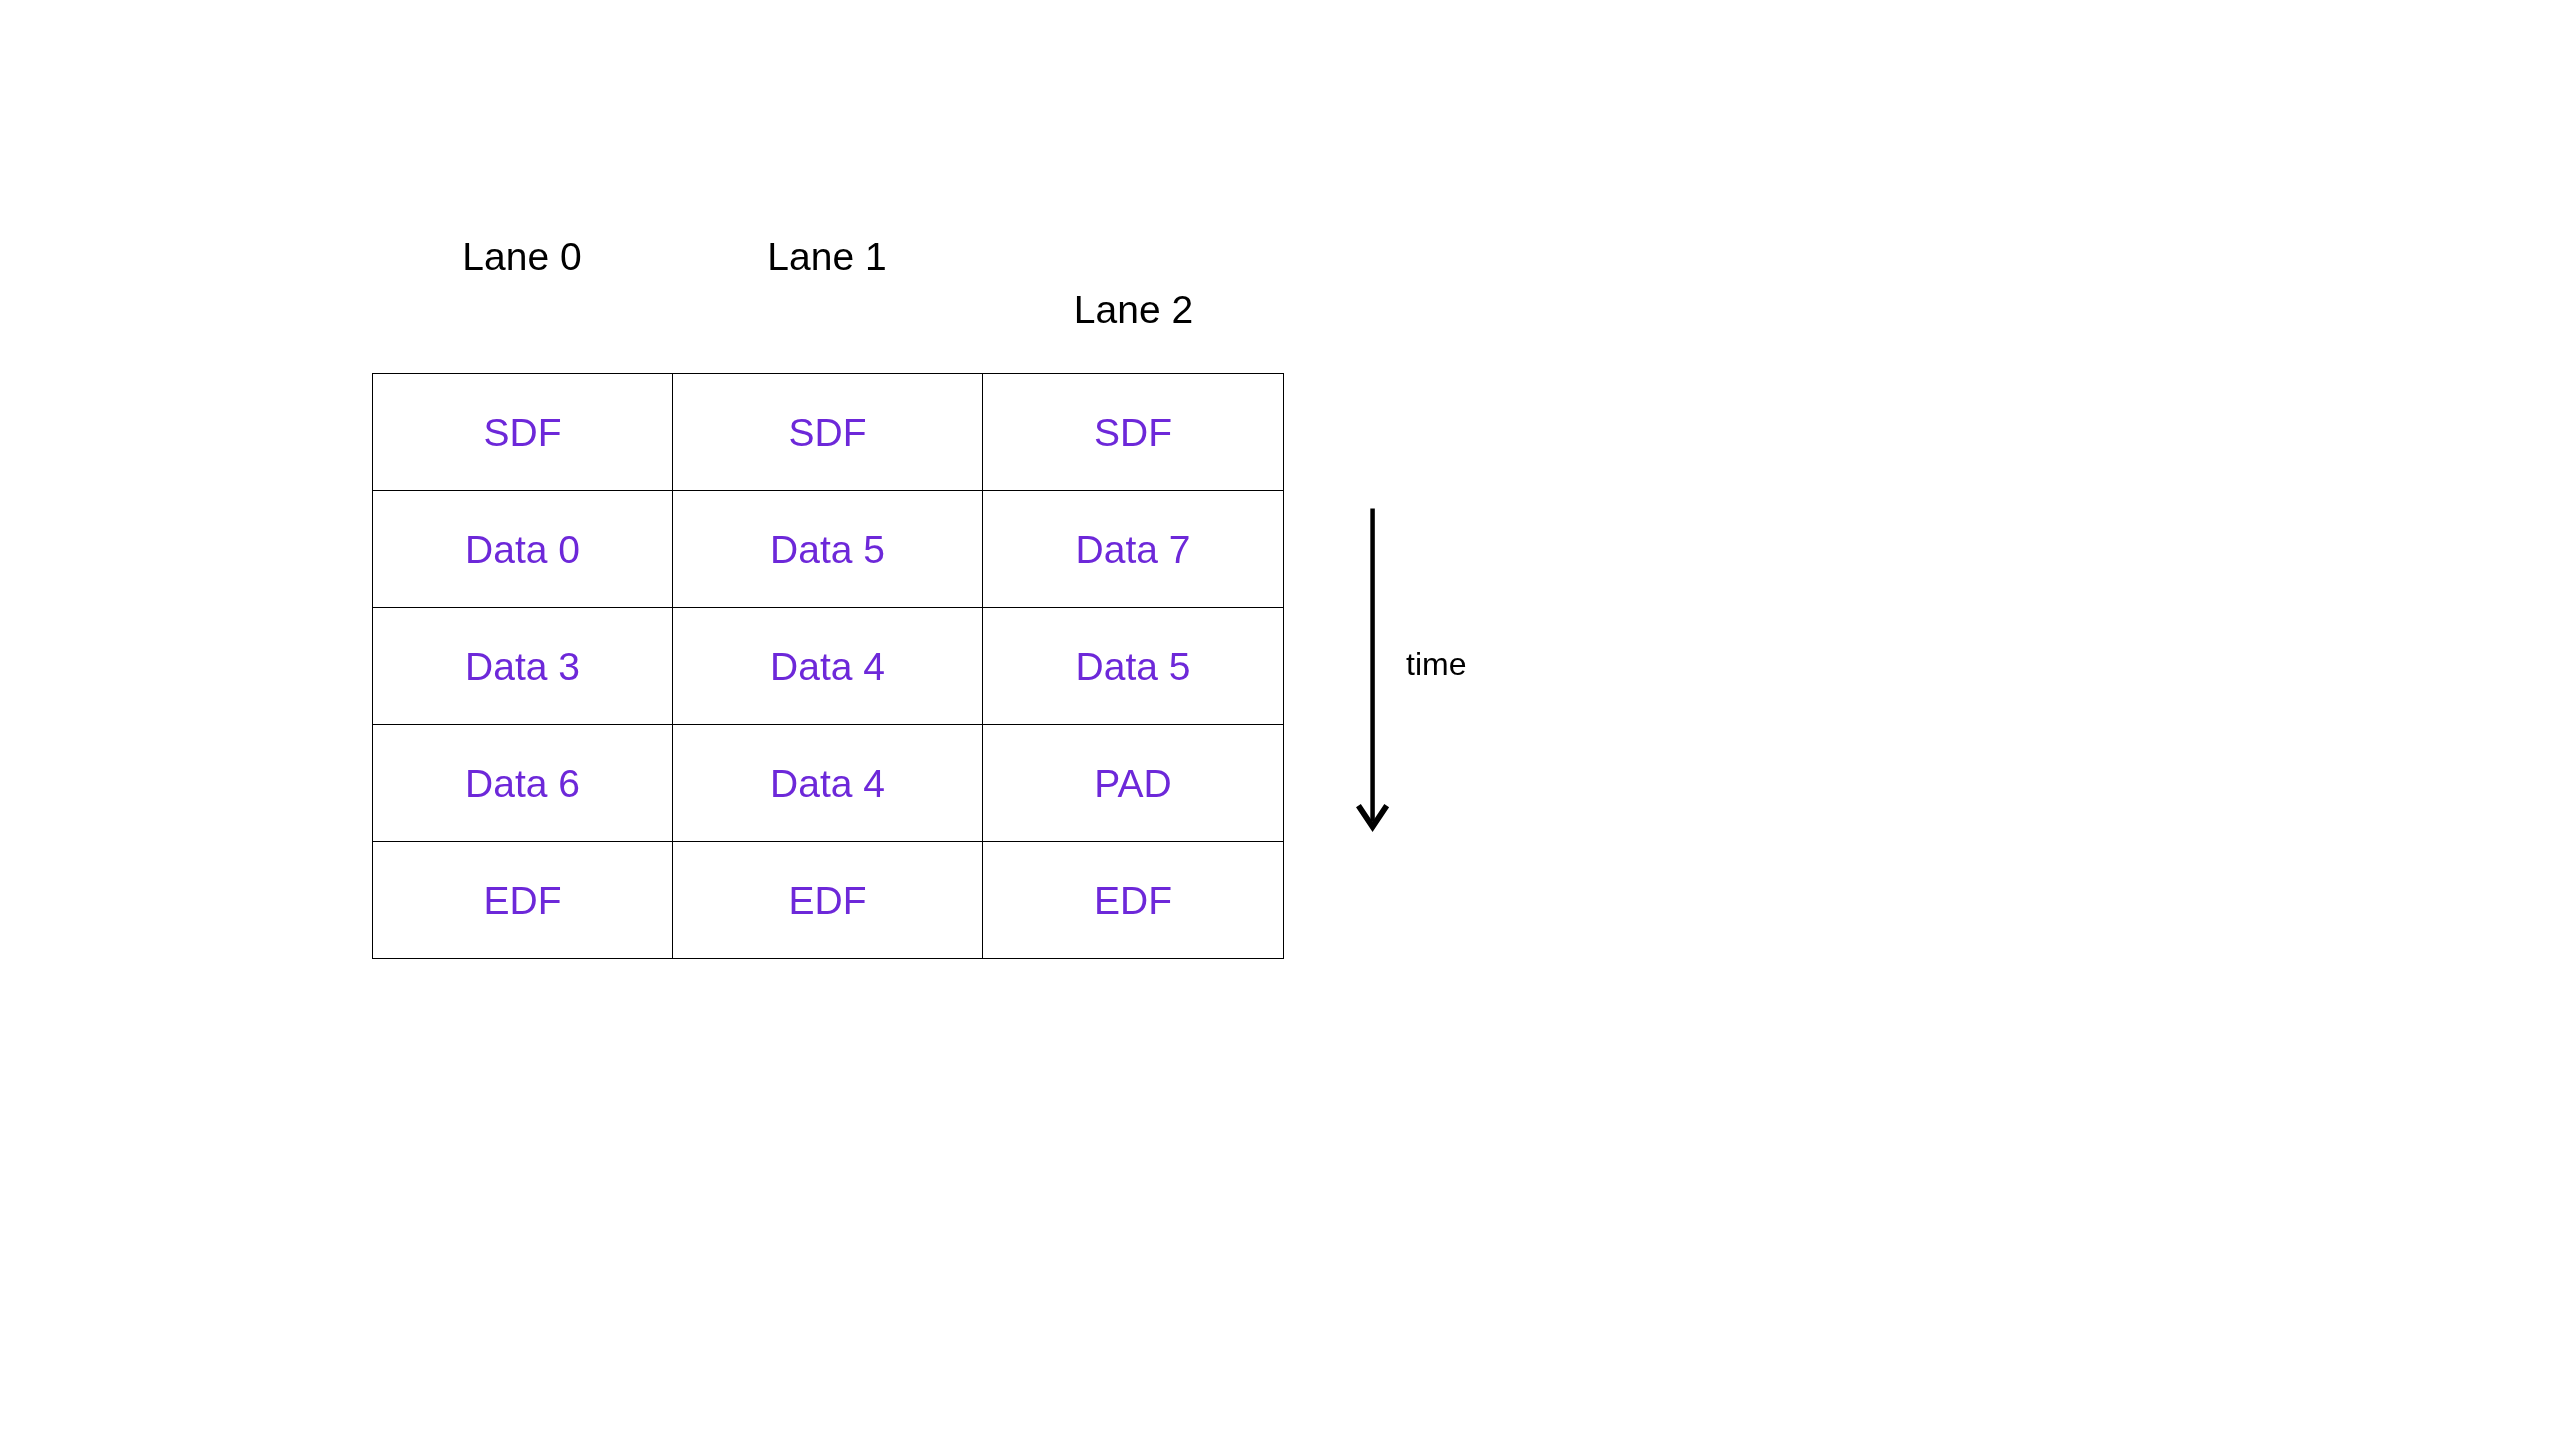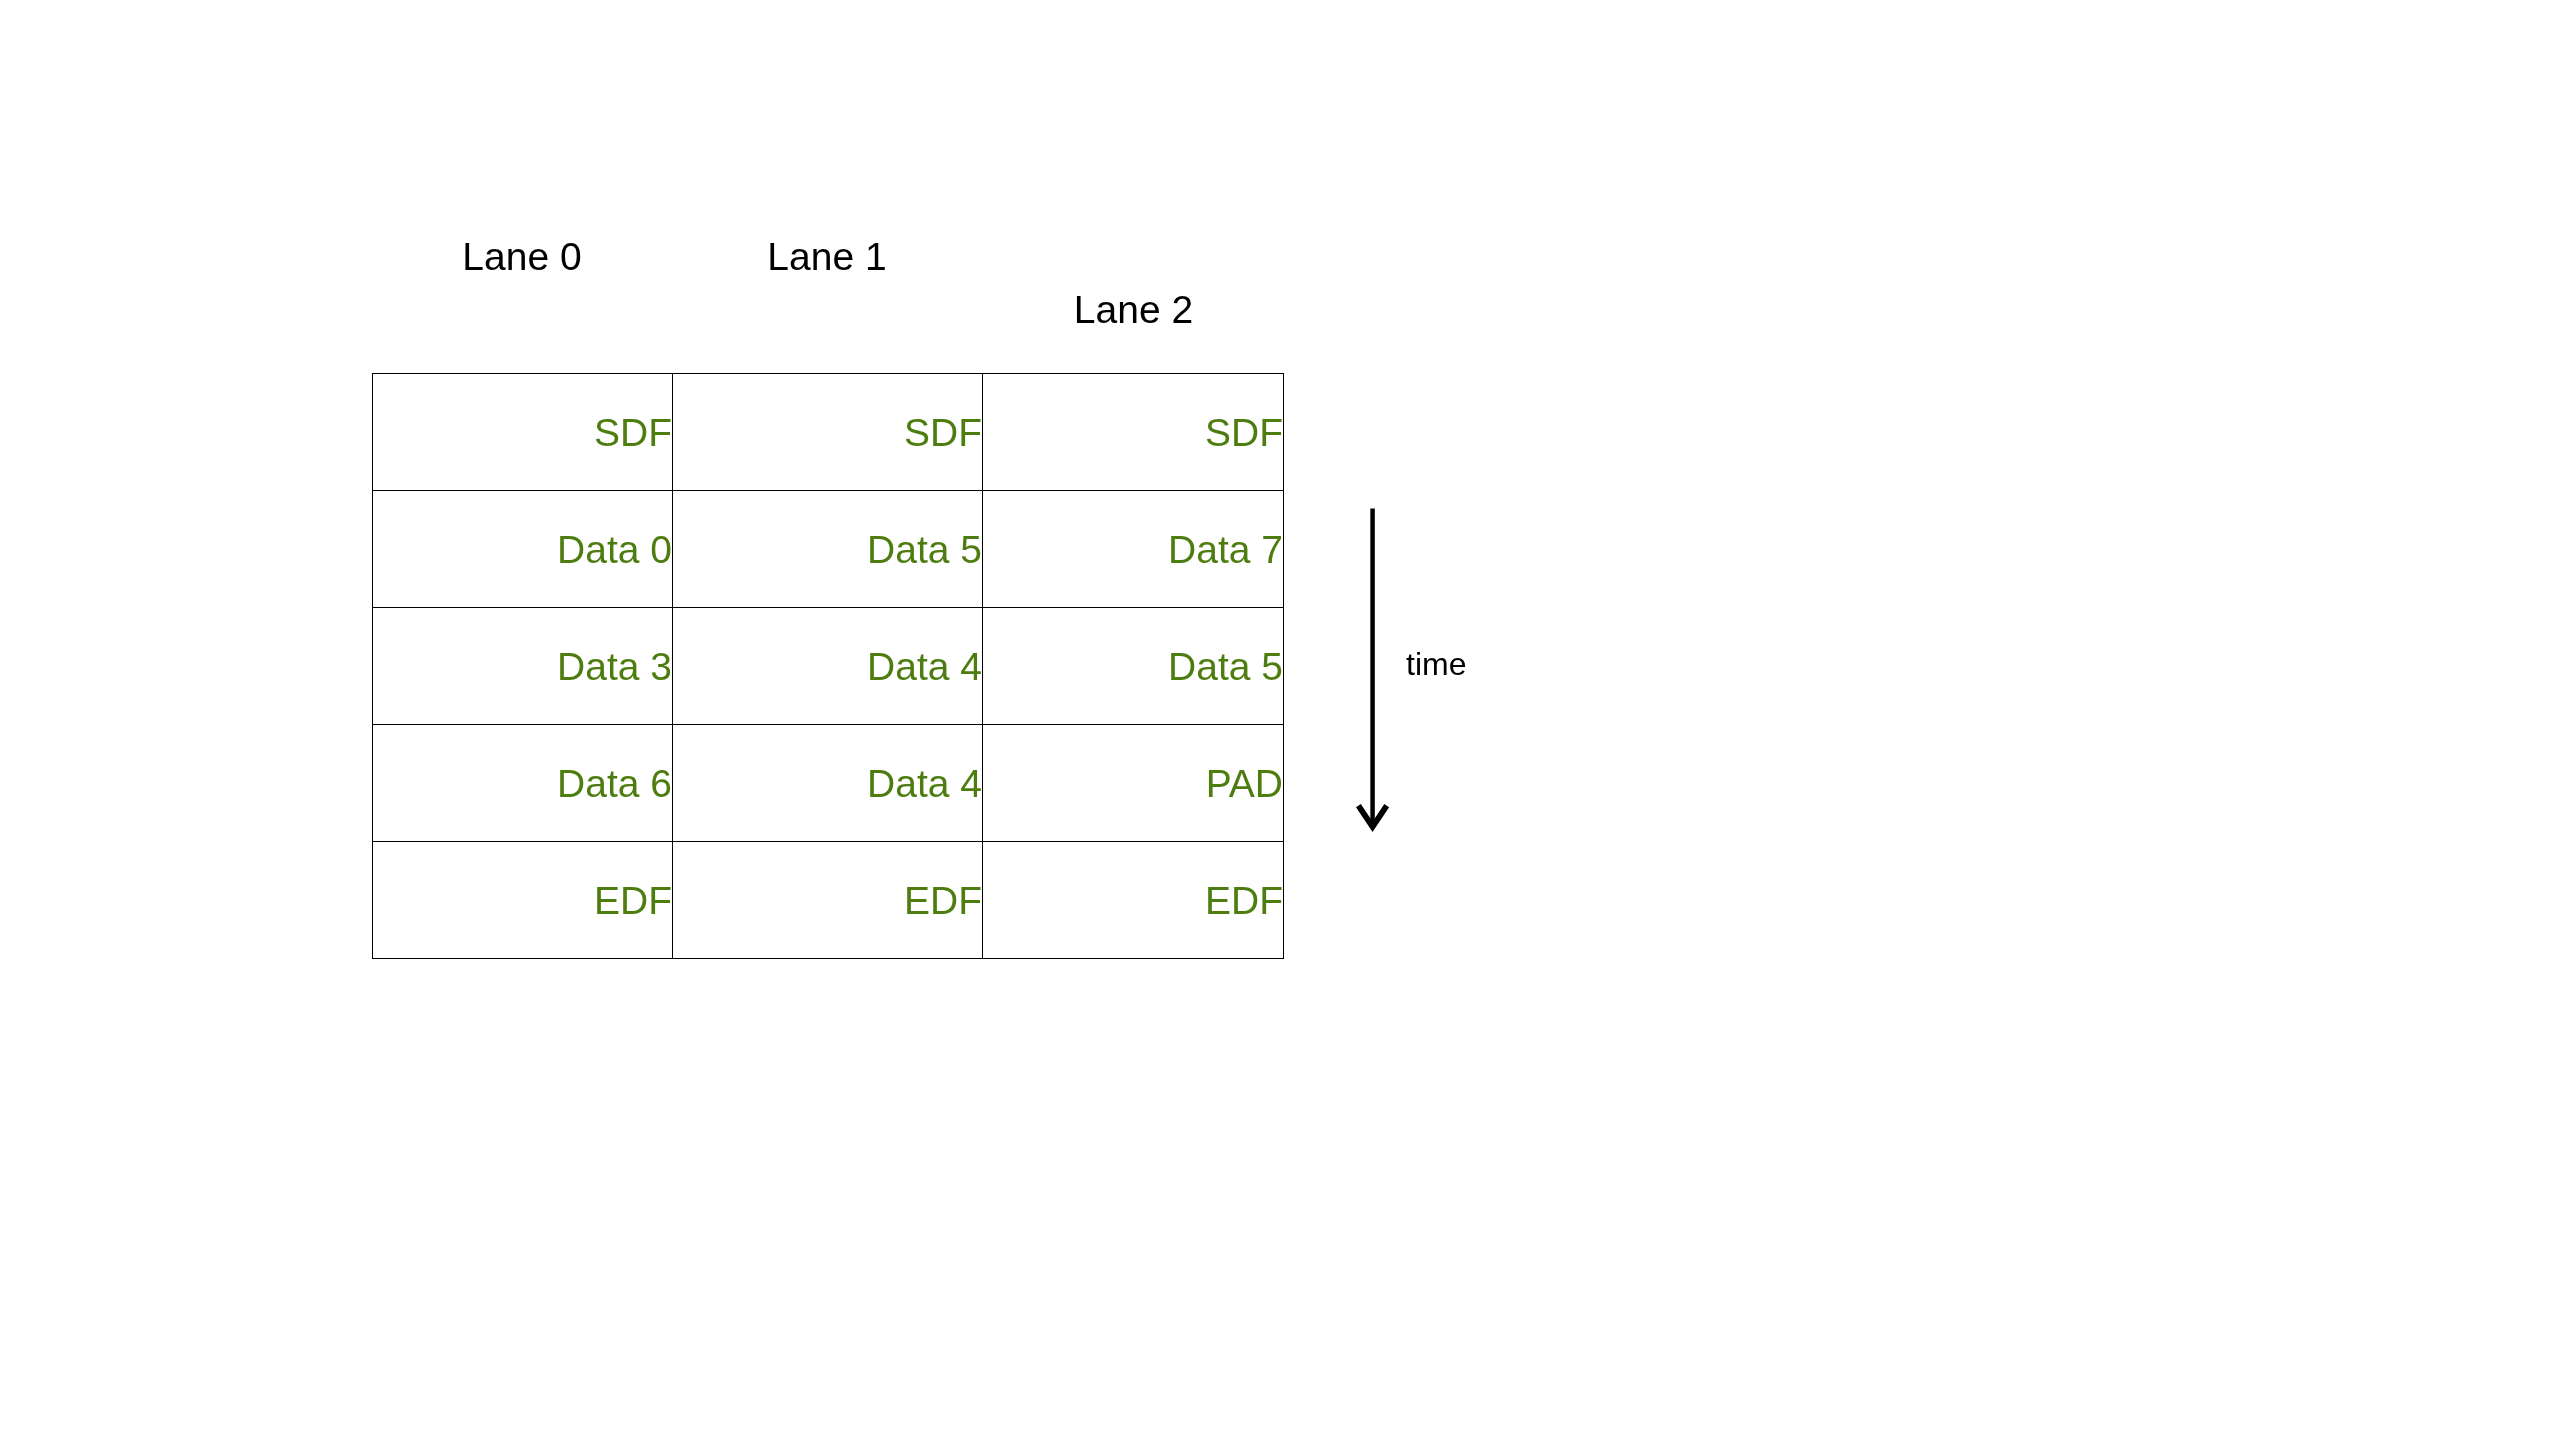--- a/index.html
+++ b/index.html
@@ -35,25 +35,25 @@
     position: absolute;
     left: 372px;
     top: 373px;
     width: 912px;
     height: 581px;
     border-collapse: collapse;
     table-layout: fixed;
   }
   #schedule-grid td {
     border: 1.9px solid #000000;
-    text-align: right;
+    text-align: center;
     vertical-align: middle;
     font-size: 39px;
     line-height: 1;
-    color: #4d7c0f;
+    color: #6d28d9;
     padding: 0;
     height: 116px;
   }
   #schedule-grid col.c0 { width: 300px; }
   #schedule-grid col.c1 { width: 310px; }
   #schedule-grid col.c2 { width: 301px; }
 
   
   #time-axis {
     position: absolute;

